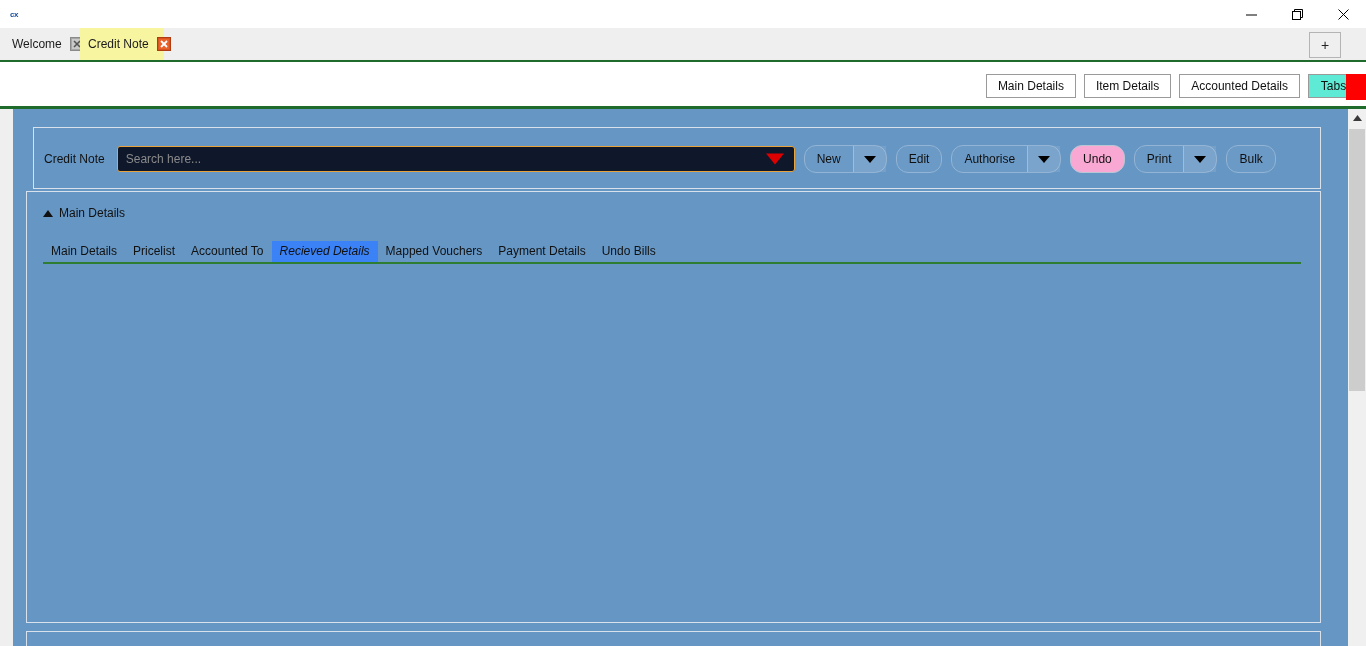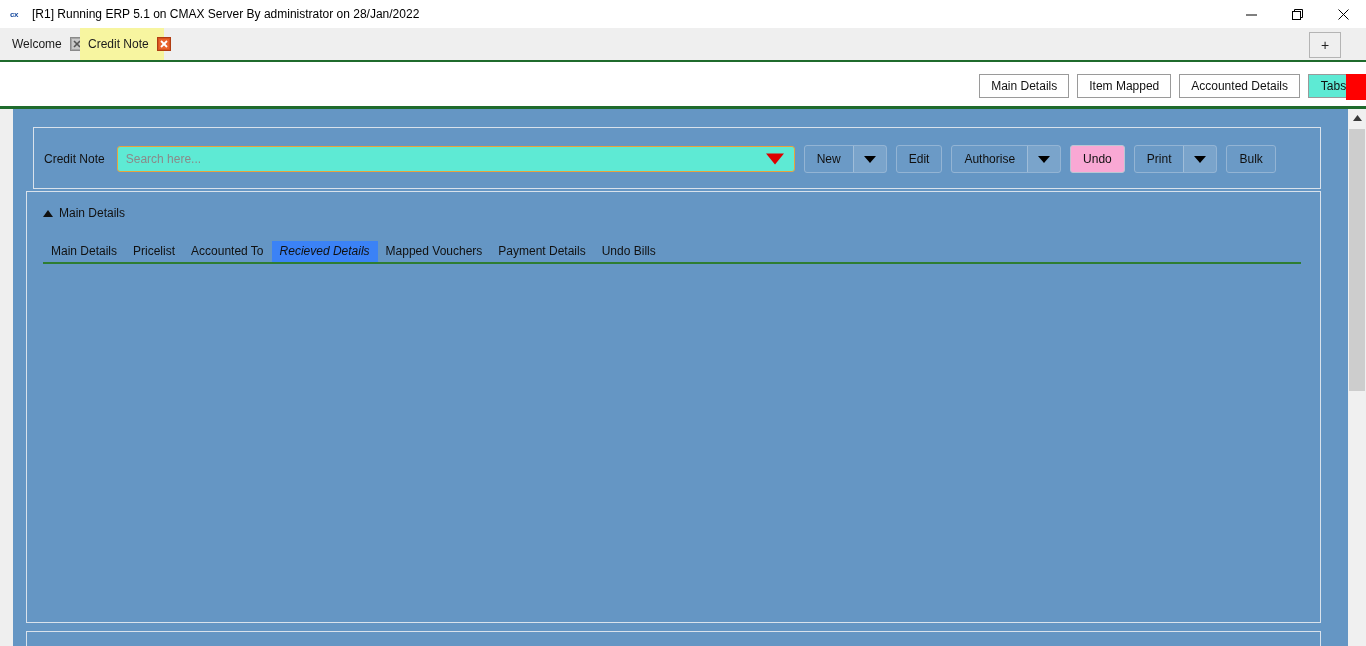--- a/index.html
+++ b/index.html
@@ -208,21 +208,21 @@
   }
   .cmd-label {
     font-size: 12px;
     color: #111;
     margin-right: 12px;
     white-space: nowrap;
   }
   .searchbox {
     position: relative;
     width: 678px; height: 26px;
-    background: #5eead4;
+    background: #0f172a;
     border: 1px solid #e8a33d;
     border-radius: 3px;
     box-sizing: border-box;
     display: flex;
     align-items: center;
   }
   .search-input {
     border: none;
     outline: none;
     background: transparent;
@@ -241,21 +241,21 @@
     width: 0; height: 0;
     border-left: 9px solid transparent;
     border-right: 9px solid transparent;
     border-top: 11px solid #dd0000;
   }
 
   .btn {
     height: 28px;
     margin-left: 9px;
     border: 1px solid #93b4d4;
-    border-radius: 3px;
+    border-radius: 12px;
     background: rgba(255,255,255,0.04);
     box-sizing: border-box;
     display: flex;
     align-items: center;
     font-size: 12px;
     color: #101010;
     white-space: nowrap;
   }
   .btn .lbl { padding: 0 12px; }
   .btn.light { background: #f9a8d4; border-color: #b9c7d4; }
@@ -318,21 +318,20 @@
     white-space: nowrap;
     line-height: 1.2;
   }
   .subtab.active { background: #3b82f6; font-style: italic; }
 </style>
 </head>
 <body>
 
 <div class="titlebar">
   <div class="app-icon">cx</div>
-  <div class="title-text">[R1] Running ERP 5.1 on CMAX Server By administrator on 28/Jan/2022</div>
   <div class="win-controls">
     <div class="win-btn">
       <svg width="11" height="11" viewBox="0 0 11 11">
           <line x1="0" y1="6" x2="11" y2="6" stroke="#000" stroke-width="1"></line>
         </svg>
     </div>
     <div class="win-btn">
       <svg width="11" height="11" viewBox="0 0 11 11">
         <rect x="0.5" y="2.5" width="8" height="8" fill="none" stroke="#000" stroke-width="1"></rect>
         <polyline points="2.5,2.5 2.5,0.5 10.5,0.5 10.5,8.5 8.5,8.5" fill="none" stroke="#000" stroke-width="1"></polyline>
@@ -377,21 +376,21 @@
     <span class="addtab-plus">+</span>
   </div>
 </div>
 
 <div class="toolstrip">
   <div class="toolstrip-btns">
     <div class="ts-btn">
       <span class="lbl">Main Details</span>
     </div>
     <div class="ts-btn">
-      <span class="lbl">Item Mapped</span>
+      <span class="lbl">Item Details</span>
     </div>
     <div class="ts-btn">
       <span class="lbl">Accounted Details</span>
     </div>
     <div class="ts-btn grey tabs-btn">
       <span class="lbl">Tabs</span>
       <span class="red-flag"></span>
     </div>
   </div>
 </div>

